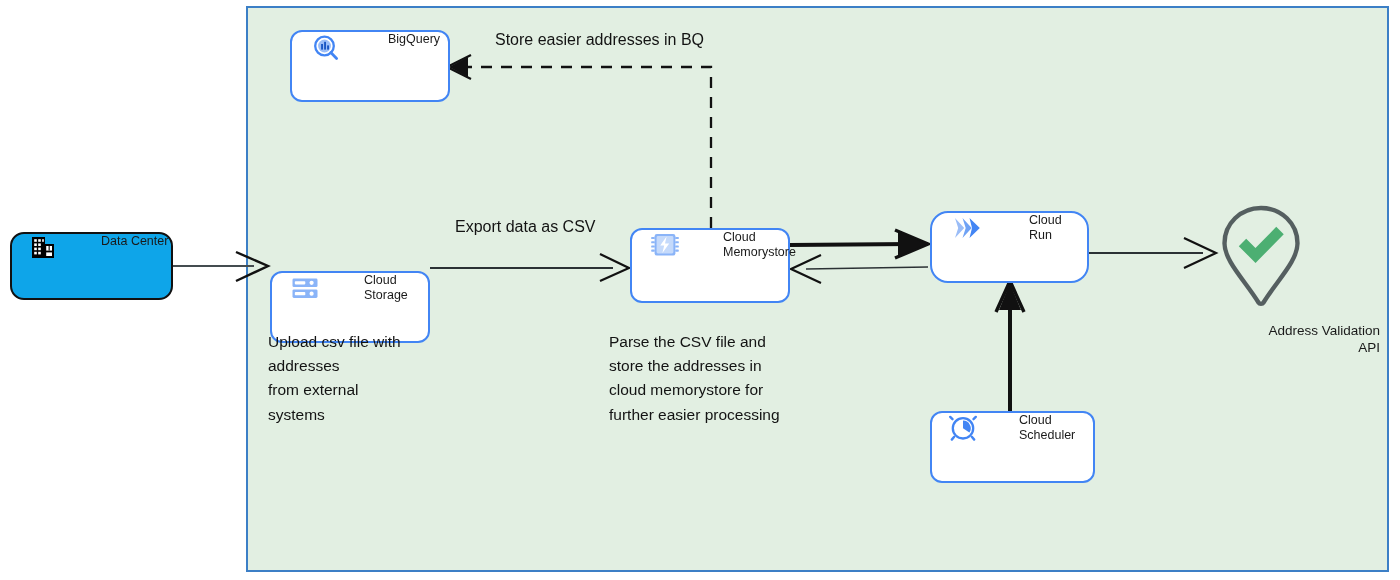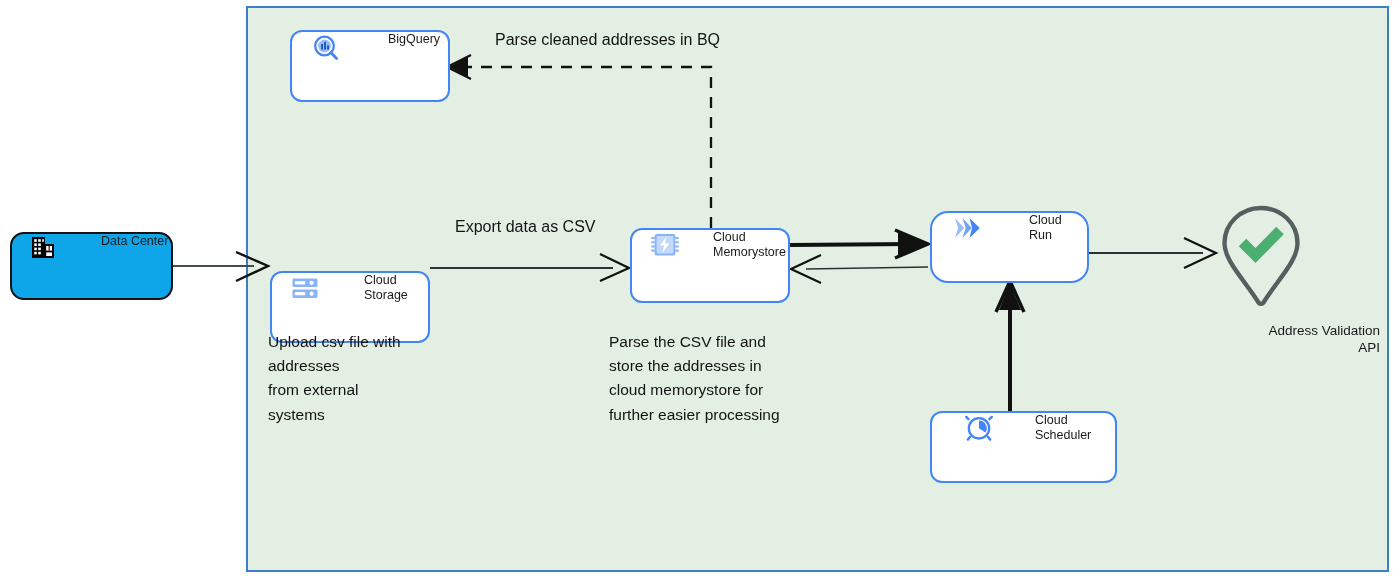--- a/index.html
+++ b/index.html
@@ -62,26 +62,26 @@
   }
   .n-datacenter .lbl { margin-left: 16px; font-size: 12.5px; }
 
   .n-bigquery   { left: 290px; top: 30px;  width: 160px; height: 72px; padding-left: 18px; }
   .n-bigquery .lbl { margin-left: 17px; }
 
   .n-storage    { left: 270px; top: 231px; width: 160px; height: 72px; padding-left: 18px; margin-top: 40px; }
   .n-storage .lbl { margin-left: 15px; }
 
   .n-memorystore{ left: 630px; top: 228px; width: 160px; height: 75px; padding-left: 18px; }
-  .n-memorystore .lbl { margin-left: 4px; }
+  .n-memorystore .lbl { margin-left: 14px; }
 
   .n-cloudrun   { left: 930px; top: 211px; width: 159px; height: 72px; padding-left: 20px; border-radius: 18px; }
   .n-cloudrun .lbl { margin-left: 16px; }
 
-  .n-scheduler  { left: 930px; top: 411px; width: 187px; height: 72px; padding-left: 32px; }
+  .n-scheduler  { left: 930px; top: 411px; width: 165px; height: 72px; padding-left: 16px; }
   .n-scheduler .lbl { margin-left: 12px; }
 
   
   .pin-node {
     position: absolute;
     left: 1203px;
     top: 204px;
     width: 115px;
     display: flex;
     flex-direction: column;
@@ -288,21 +288,21 @@
     <span>
       <svg width="86" height="104" viewBox="0 0 86 104">
         <path d="M43,4 C22.5,4 6.5,19.6 6.5,39.2 C6.5,57 26.5,76 40.5,98.5 C41.6,100.3 44.4,100.3 45.5,98.5 C59.5,76 79.5,57 79.5,39.2 C79.5,19.6 63.5,4 43,4 Z" fill="none" stroke="#555f60" stroke-width="4.4" stroke-linejoin="round"></path>
         <path d="M24.5,38.5 L37.5,51.5 L62.0,26.5" fill="none" stroke="#4caf72" stroke-width="10.5" stroke-linecap="butt" stroke-linejoin="miter"></path>
       </svg>
     </span>
     <span class="pin-caption">Address Validation
 API</span>
   </div>
 
-  <div class="edge-label lbl-store">Parse cleaned addresses in BQ</div>
+  <div class="edge-label lbl-store">Store easier addresses in BQ</div>
   <div class="edge-label lbl-export">Export data as CSV</div>
 
   <div class="note note-parse">Parse the CSV file and
 store the addresses in
 cloud  memorystore for
 further easier processing</div>
   <div class="note note-upload">Upload csv file with
 addresses
 from external
 systems</div>

